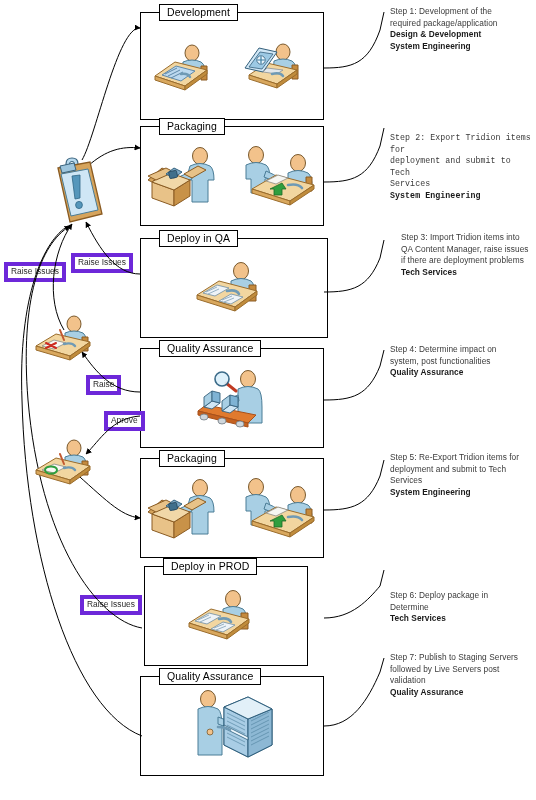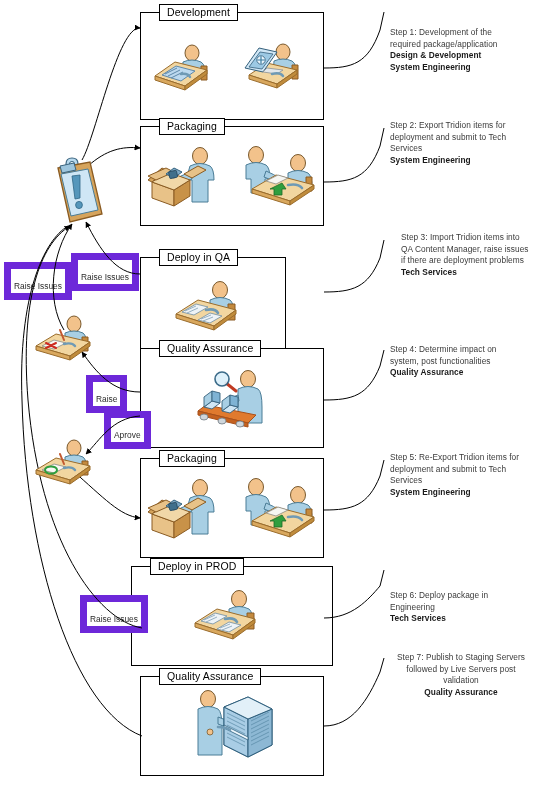--- a/index.html
+++ b/index.html
@@ -51,24 +51,24 @@
     line-height:11.6px;
     color:#3a3a3a;
     letter-spacing:.05px;
   }
   .step .ln{display:block;}
   .step .role{font-weight:bold;color:#1a1a1a;display:block;}
   
   .elabel{
     position:absolute;
     background:#ffffff;
-    border:7px solid #6d28d9;
+    border:4px solid #6d28d9;
     font-size:8.4px;
     line-height:11px;
-    padding:12px 3px 1px 3px;
+    padding:0px 3px 1px 3px;
     color:#2b2b2b;
     white-space:nowrap;
   }
   
   svg.layer{position:absolute;left:0;top:0;width:536px;height:800px;overflow:visible;}
   svg.layer.under{z-index:1;}
   .icon-svg{display:block;}
 </style>
 </head>
 <body>
@@ -167,21 +167,21 @@
         <path d="M16,44 L40,30 L78,40 L54,56 Z" fill="#f2d6a0" stroke="#9a6c2c" stroke-width="1"></path>
         <path d="M16,44 L54,56 L54,60 L16,48 Z" fill="#d9a85e" stroke="#9a6c2c" stroke-width="1"></path>
         <path d="M54,56 L78,40 L78,44 L54,60 Z" fill="#c08c3c" stroke="#9a6c2c" stroke-width="1"></path>
         <path d="M30,36 L42,30 L52,33 L40,39 Z" fill="#f6f6f2" stroke="#8a8a84" stroke-width="0.8"></path>
         <path d="M34,44 L46,38 L50,44 L46,44 L46,50 L38,50 L38,44 Z" fill="#2f9e3e" stroke="#1d6b27" stroke-width="0.8"></path>
         <path d="M52,40 q10,-2 14,3" stroke="#6f9ab5" stroke-width="2.6" fill="none" stroke-linecap="round"></path>
       </svg>
     </div>
   </div>
 
-  <div class="pbox" style="left:140px;top:238px;width:146px;height:100px;margin-top:19px;">
+  <div class="pbox" style="left:140px;top:238px;width:188px;height:100px;">
     <div class="pbox-label">Deploy in QA</div>
     <div class="pbox-inner">
       <svg class="icon-svg" width="86" height="62" viewBox="0 0 86 62">
         <ellipse cx="50" cy="14" rx="7.5" ry="8.5" fill="#f2c28b" stroke="#7a5a2e" stroke-width="1"></ellipse>
         <path d="M40,24 q10,-5 20,0 q4,3 4,16 l-24,0 z" fill="#a8cfe4" stroke="#4a7c96" stroke-width="1"></path>
         <path d="M58,28 l7,0 l0,16 l-7,0 z" fill="#c48a3e" stroke="#8a5b22" stroke-width="1"></path>
         <path d="M6,38 L28,24 L66,34 L44,50 Z" fill="#f2d6a0" stroke="#9a6c2c" stroke-width="1"></path>
         <path d="M6,38 L44,50 L44,54 L6,42 Z" fill="#d9a85e" stroke="#9a6c2c" stroke-width="1"></path>
         <path d="M44,50 L66,34 L66,38 L44,54 Z" fill="#c08c3c" stroke="#9a6c2c" stroke-width="1"></path>
         <path d="M12,36 L26,28 L38,31 L24,39 Z" fill="#eef3f7" stroke="#6f8da2" stroke-width="0.8"></path>
@@ -243,21 +243,21 @@
         <path d="M16,44 L40,30 L78,40 L54,56 Z" fill="#f2d6a0" stroke="#9a6c2c" stroke-width="1"></path>
         <path d="M16,44 L54,56 L54,60 L16,48 Z" fill="#d9a85e" stroke="#9a6c2c" stroke-width="1"></path>
         <path d="M54,56 L78,40 L78,44 L54,60 Z" fill="#c08c3c" stroke="#9a6c2c" stroke-width="1"></path>
         <path d="M30,36 L42,30 L52,33 L40,39 Z" fill="#f6f6f2" stroke="#8a8a84" stroke-width="0.8"></path>
         <path d="M34,44 L46,38 L50,44 L46,44 L46,50 L38,50 L38,44 Z" fill="#2f9e3e" stroke="#1d6b27" stroke-width="0.8"></path>
         <path d="M52,40 q10,-2 14,3" stroke="#6f9ab5" stroke-width="2.6" fill="none" stroke-linecap="round"></path>
       </svg>
     </div>
   </div>
 
-  <div class="pbox" style="left:131px;top:566px;width:202px;height:100px;text-align:center;">
+  <div class="pbox" style="left:144px;top:566px;width:164px;height:100px;text-align:center;">
     <div class="pbox-label">Deploy in PROD</div>
     <div class="pbox-inner">
       <svg class="icon-svg" width="86" height="62" viewBox="0 0 86 62">
         <ellipse cx="50" cy="14" rx="7.5" ry="8.5" fill="#f2c28b" stroke="#7a5a2e" stroke-width="1"></ellipse>
         <path d="M40,24 q10,-5 20,0 q4,3 4,16 l-24,0 z" fill="#a8cfe4" stroke="#4a7c96" stroke-width="1"></path>
         <path d="M58,28 l7,0 l0,16 l-7,0 z" fill="#c48a3e" stroke="#8a5b22" stroke-width="1"></path>
         <path d="M6,38 L28,24 L66,34 L44,50 Z" fill="#f2d6a0" stroke="#9a6c2c" stroke-width="1"></path>
         <path d="M6,38 L44,50 L44,54 L6,42 Z" fill="#d9a85e" stroke="#9a6c2c" stroke-width="1"></path>
         <path d="M44,50 L66,34 L66,38 L44,54 Z" fill="#c08c3c" stroke="#9a6c2c" stroke-width="1"></path>
         <path d="M12,36 L26,28 L38,31 L24,39 Z" fill="#eef3f7" stroke="#6f8da2" stroke-width="0.8"></path>
@@ -332,28 +332,28 @@
       <path d="M30,32 q8,-2 11,2" stroke="#6f9ab5" stroke-width="2.4" fill="none" stroke-linecap="round"></path>
     </svg>
   </div>
 
   <div class="elabel" style="left:4px;top:262px;">Raise Issues</div>
   <div class="elabel" style="left:71px;top:253px;">Raise Issues</div>
   <div class="elabel" style="left:86px;top:375px;">Raise</div>
   <div class="elabel" style="left:104px;top:411px;">Aprove</div>
   <div class="elabel" style="left:80px;top:595px;">Raise Issues</div>
 
-  <div class="step" style="left:390px;top:6px;margin-top:21px;">
+  <div class="step" style="left:390px;top:6px;">
     <span class="ln">Step 1: Development of the</span>
     <span class="ln">required package/application</span>
     <span class="role">Design &amp; Development</span>
     <span class="role">System Engineering</span>
   </div>
 
-  <div class="step" style="left:390px;top:120px;">
+  <div class="step" style="left:390px;top:132px;font-family:Liberation Mono, monospace;">
     <span class="ln">Step 2: Export Tridion items for</span>
     <span class="ln">deployment and submit to Tech</span>
     <span class="ln">Services</span>
     <span class="role">System Engineering</span>
   </div>
 
   <div class="step" style="left:390px;top:232px;margin-left:11px;">
     <span class="ln">Step 3: Import Tridion items into</span>
     <span class="ln">QA Content Manager, raise issues</span>
     <span class="ln">if there are deployment problems</span>
@@ -368,24 +368,24 @@
 
   <div class="step" style="left:390px;top:452px;">
     <span class="ln">Step 5: Re-Export Tridion items for</span>
     <span class="ln">deployment and submit to Tech</span>
     <span class="ln">Services</span>
     <span class="role">System Engineering</span>
   </div>
 
   <div class="step" style="left:390px;top:564px;margin-top:26px;">
     <span class="ln">Step 6: Deploy package in</span>
-    <span class="ln">Engineering</span>
+    <span class="ln">Determine</span>
     <span class="role">Tech Services</span>
   </div>
 
-  <div class="step" style="left:390px;top:652px;text-align:center;">
+  <div class="step" style="left:390px;top:652px;">
     <span class="ln">Step 7: Publish to  Staging Servers</span>
     <span class="ln">followed by Live Servers post</span>
     <span class="ln">validation</span>
     <span class="role">Quality Assurance</span>
   </div>
 
 </div>
 
 </body></html>

